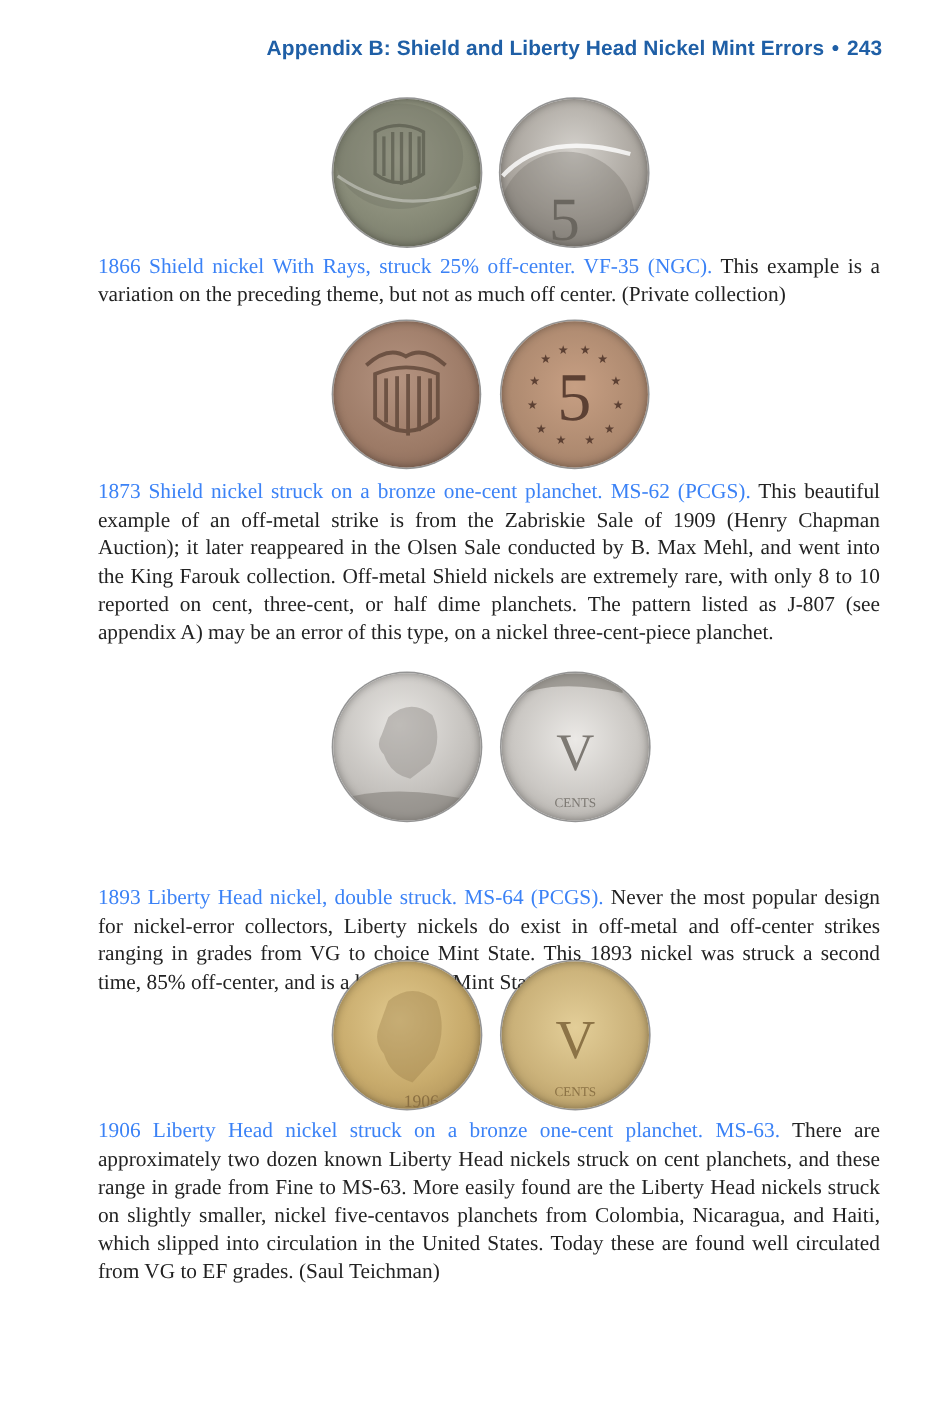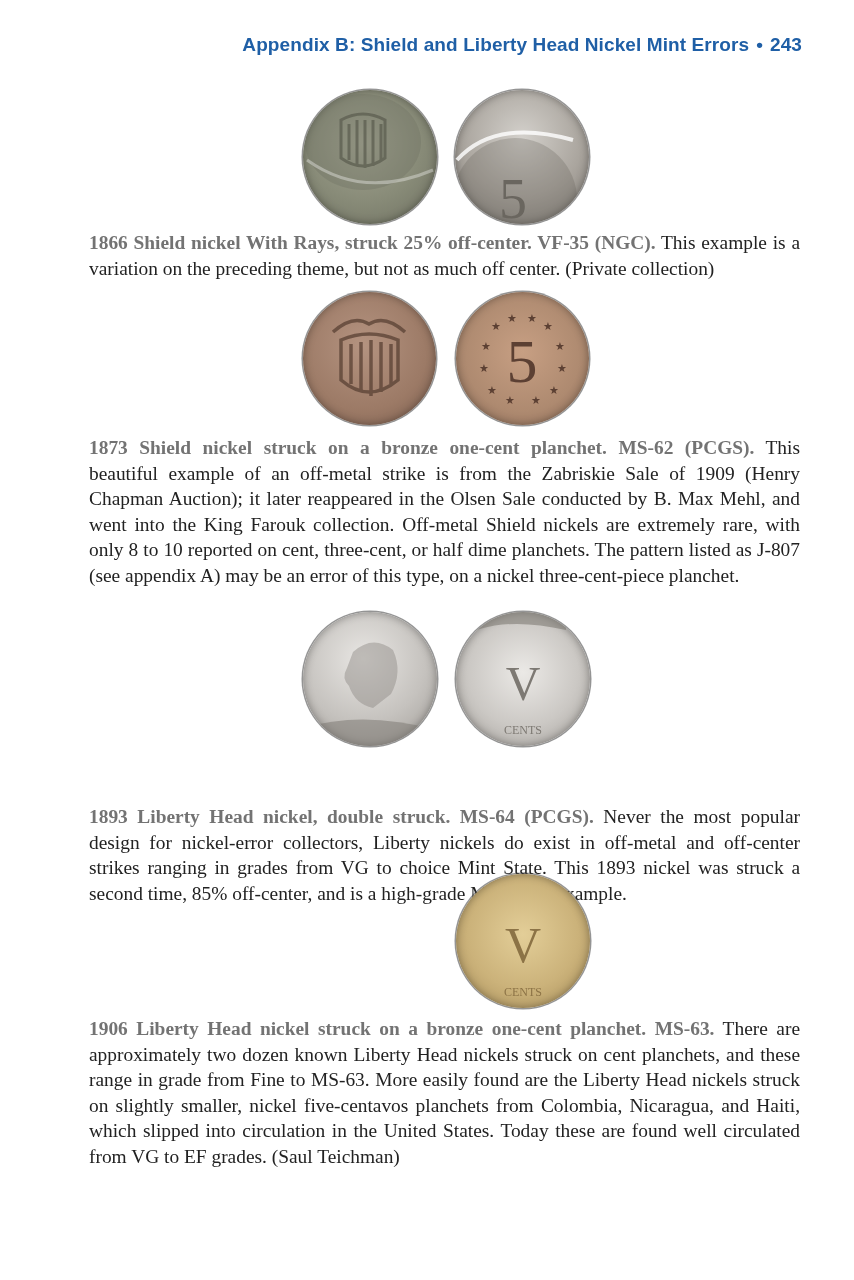--- a/index.html
+++ b/index.html
@@ -18,21 +18,21 @@
       overflow: hidden;
     }
     .coin svg { position: absolute; left: 0; top: 0; width: 100%; height: 100%; }
     .caption {
       position: absolute; left: 89px; width: 711px;
       font-family: "Liberation Serif", "DejaVu Serif", serif;
       font-size: 19.4px; line-height: 25.6px; color: #222;
       text-align: justify; text-align-last: left;
       margin: 0;
     }
-    .caption b { font-weight: bold; color: #737373; }
+    .caption b { font-weight: normal; color: #3b82f6; }
   </style>
 </head>
 <body>
 
 <div class="running-head">
   <span>Appendix B: Shield and Liberty Head Nickel Mint Errors</span><span class="sep">•</span><span>243</span>
 </div>
 
 <div class="coin-row" style="top:88px;">
   <div class="coin" style="left:303px; top:2px; width:134px; height:134px; background: radial-gradient(circle at 45% 40%, #a4a592 0%, #878a77 55%, #6d6f60 100%);">
@@ -106,20 +106,26 @@
     <svg viewBox="0 0 134 134">
       <path d="M0 28 Q40 2 110 18 L110 0 L0 0 Z" fill="rgba(120,116,110,0.55)"></path>
       <text x="67" y="88" font-family="Liberation Serif, serif" font-size="48" fill="#7d7973" text-anchor="middle">V</text>
       <text x="67" y="122" font-family="Liberation Serif, serif" font-size="12" fill="#7d7973" text-anchor="middle">CENTS</text>
     </svg>
   </div>
 </div>
 <p class="caption" style="top:804px;"><b>1893 Liberty Head nickel, double struck. MS-64 (PCGS).</b><span> Never the most popular design for nickel-error collectors, Liberty nickels do exist in off-metal and off-center strikes ranging in grades from VG to choice Mint State. This 1893 nickel was struck a second time, 85% off-center, and is a high-grade Mint State example.</span></p>
 
 <div class="coin-row" style="top:872px;">
+  <div class="coin" style="left:303px; top:2px; width:134px; height:134px; background: radial-gradient(circle at 45% 40%, #e1c98e 0%, #c8ab6c 55%, #a48752 100%);">
+    <svg viewBox="0 0 134 134">
+      <path d="M50 36 Q72 18 94 36 Q104 62 92 88 L72 110 Q52 104 46 84 Q36 72 42 58 Z" fill="rgba(150,120,70,0.35)"></path>
+      <text x="80" y="132" font-family="Liberation Serif, serif" font-size="16" fill="#8a6f42" text-anchor="middle">1906</text>
+    </svg>
+  </div>
   <div class="coin" style="left:456px; top:2px; width:134px; height:134px; background: radial-gradient(circle at 50% 45%, #e3ce98 0%, #cbb27a 55%, #a68c58 100%);">
     <svg viewBox="0 0 134 134">
       <text x="67" y="88" font-family="Liberation Serif, serif" font-size="50" fill="#8c7346" text-anchor="middle">V</text>
       <text x="67" y="122" font-family="Liberation Serif, serif" font-size="12" fill="#8c7346" text-anchor="middle">CENTS</text>
     </svg>
   </div>
 </div>
 <p class="caption" style="top:1016px;"><b>1906 Liberty Head nickel struck on a bronze one-cent planchet. MS-63.</b><span> There are approximately two dozen known Liberty Head nickels struck on cent planchets, and these range in grade from Fine to MS-63. More easily found are the Liberty Head nickels struck on slightly smaller, nickel five-centavos planchets from Colombia, Nicaragua, and Haiti, which slipped into circulation in the United States. Today these are found well circulated from VG to EF grades. (Saul Teichman)</span></p>
 
 </body></html>

